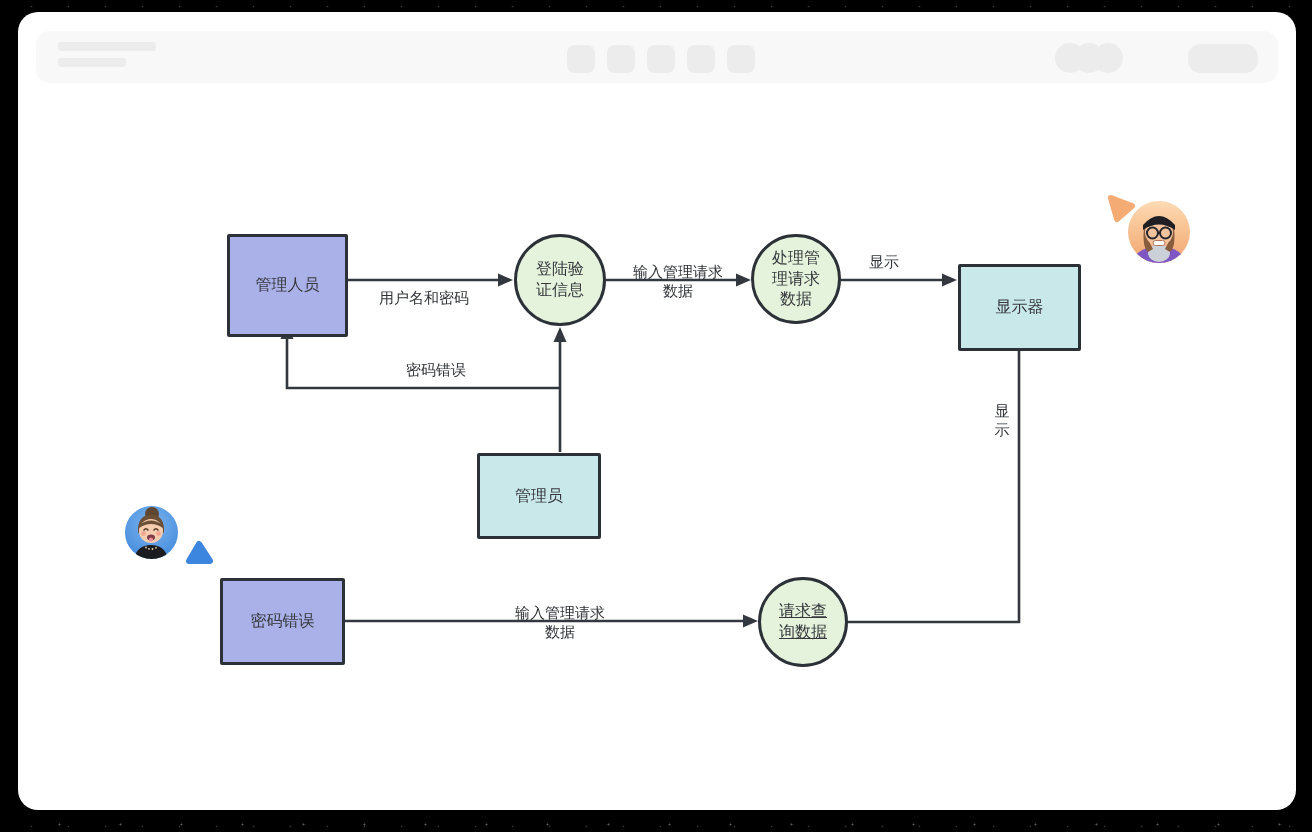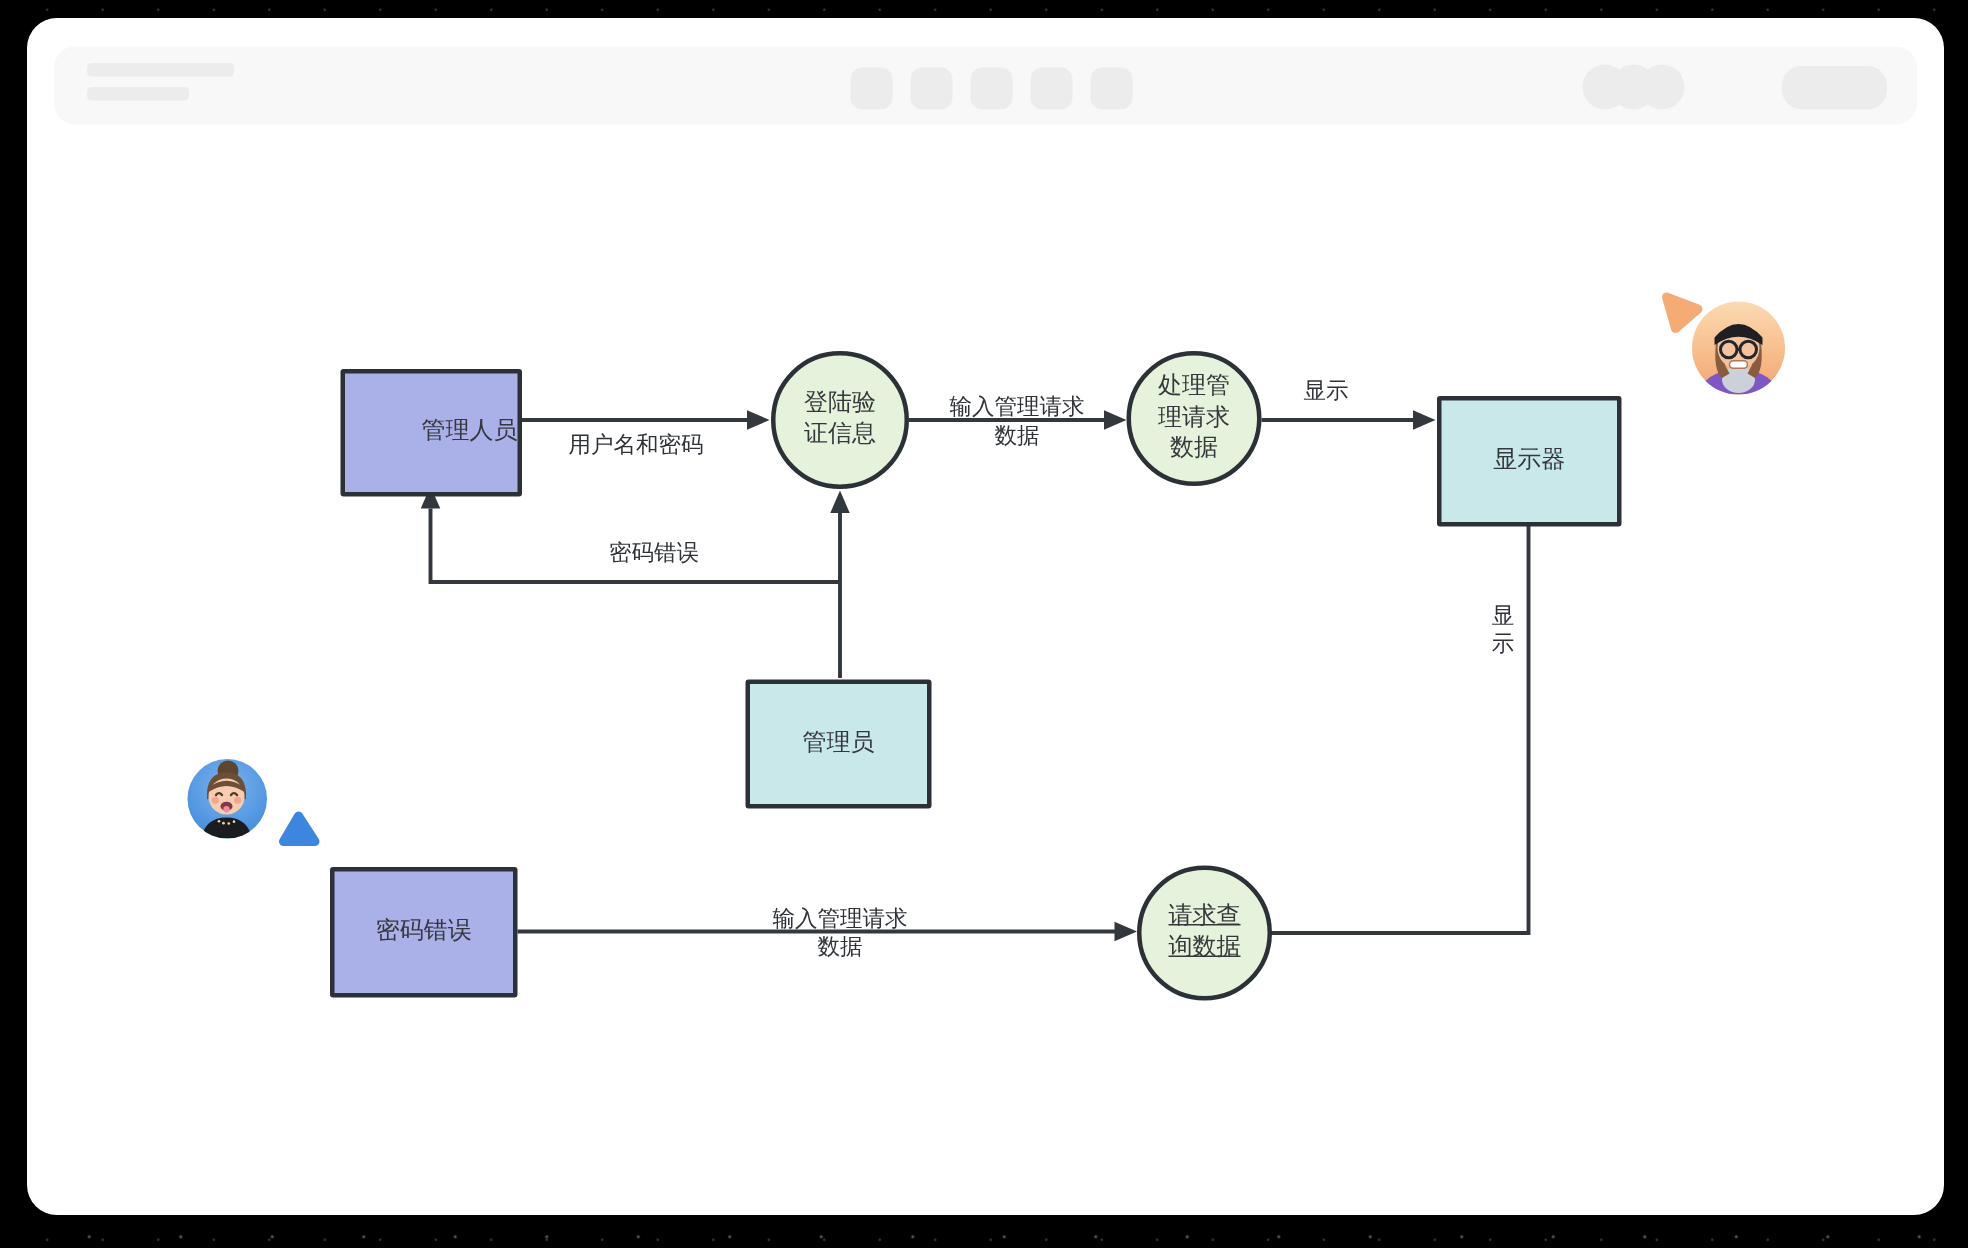--- a/index.html
+++ b/index.html
@@ -98,37 +98,37 @@
     <polygon points="513,280 498,273.5 498,286.5"></polygon>
     <polygon points="751,280 736,273.5 736,286.5"></polygon>
     <polygon points="957,280 942,273.5 942,286.5"></polygon>
     <polygon points="560,327 553.5,342 566.5,342"></polygon>
     <polygon points="287,324 280.5,339 293.5,339"></polygon>
     <polygon points="758,621 743,614.5 743,627.5"></polygon>
     <polygon points="1019,325 1012.5,340 1025.5,340"></polygon>
   </g>
 </svg>
 
-<div class="node node-rect node-actor" style="left:227px;top:246px;width:121px;height:85px;justify-content:flex-end;">
+<div class="node node-rect node-actor" style="left:227px;top:234px;width:121px;height:103px;">
   <span class="node-text">管理人员</span>
 </div>
 
 <div class="node node-circle" style="left:514px;top:234px;width:92px;height:92px;">
   <span class="node-text">登陆验证信息</span>
 </div>
 
 <div class="node node-circle" style="left:751px;top:234px;width:90px;height:90px;">
   <span class="node-text">处理管理请求数据</span>
 </div>
 
 <div class="node node-rect node-store" style="left:958px;top:236px;width:123px;height:87px;margin-top:28px;">
   <span class="node-text">显示器</span>
 </div>
 
-<div class="node node-rect node-store" style="left:497px;top:453px;width:124px;height:86px;">
+<div class="node node-rect node-store" style="left:477px;top:453px;width:124px;height:86px;">
   <span class="node-text">管理员</span>
 </div>
 
 <div class="node node-rect node-actor" style="left:220px;top:578px;width:125px;height:87px;">
   <span class="node-text">密码错误</span>
 </div>
 
 <div class="node node-circle" style="left:758px;top:577px;width:90px;height:90px;text-decoration:underline;">
   <span class="node-text">请求查询数据</span>
 </div>

